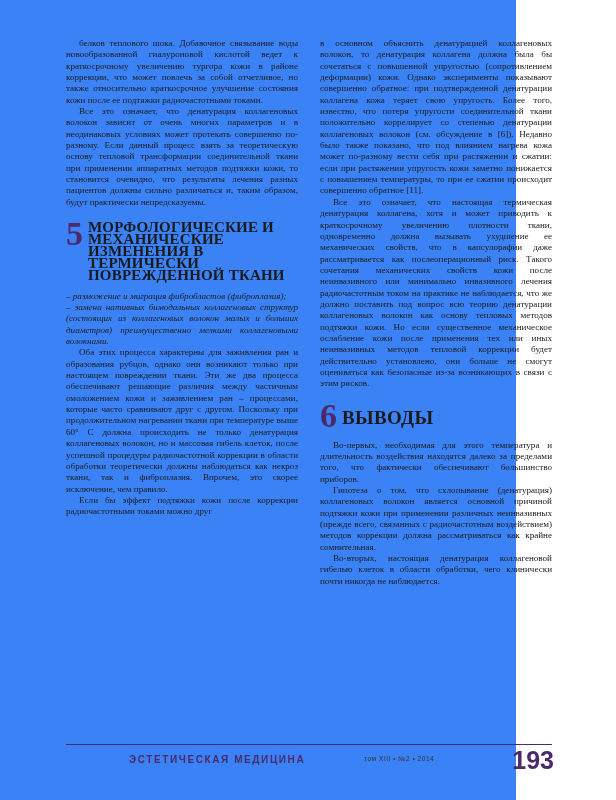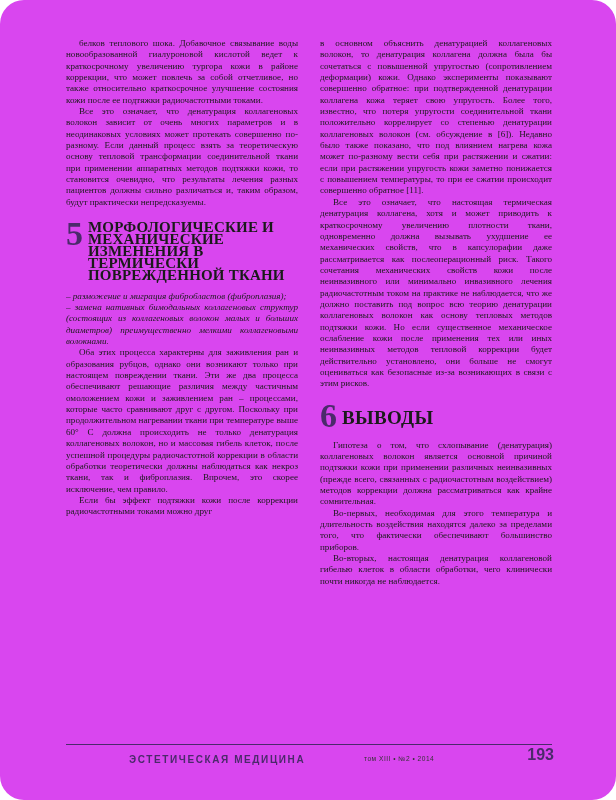--- a/index.html
+++ b/index.html
@@ -11,24 +11,23 @@
     width: 616px;
     height: 800px;
     font-family: "Liberation Serif", serif;
     color: #1a1a1a;
     position: relative;
     overflow: hidden;
   }
   .page {
     position: absolute;
     left: 0; top: 0;
-    width: 616px;
+    width: 516px;
     height: 800px;
-    background: #d946ef;
-    border-radius: 24px;
+    background: #3b82f6;
   }
   .columns {
     position: absolute;
     left: 66px;
     top: 38px;
     width: 486px;
     height: 700px;
     display: flex;
     gap: 22px;
   }
@@ -120,21 +119,21 @@
     font-size: 6.6px;
     letter-spacing: 0.5px;
     color: #333;
   }
   .footer-page {
     position: absolute;
     right: 62px;
     top: 8px;
     font-family: "Liberation Sans", sans-serif;
     font-weight: bold;
-    font-size: 16px;
+    font-size: 25px;
     color: #4b2a6b;
   }
 </style>
 </head>
 <body>
 
 <div class="page">
 
   <div class="columns">
 
@@ -161,22 +160,22 @@
     <div class="col">
 
       <p class="noind">в основном объяснить денатурацией коллагеновых волокон, то денатурация коллагена должна была бы сочетаться с повышенной упругостью (сопротивлением деформации) кожи. Однако эксперименты показывают совершенно обратное: при подтвержденной денатурации коллагена кожа теряет свою упругость. Более того, известно, что потеря упругости соединительной ткани положительно коррелирует со степенью денатурации коллагеновых волокон (см. обсуждение в [6]). Недавно было также показано, что под влиянием нагрева кожа может по-разному вести себя при растяжении и сжатии: если при растяжении упругость кожи заметно понижается с повышением температуры, то при ее сжатии происходит совершенно обратное [11].</p>
       <p>Все это означает, что настоящая термическая денатурация коллагена, хотя и может приводить к краткосрочному увеличению плотности ткани, одновременно должна вызывать ухудшение ее механических свойств, что в капсулорафии даже рассматривается как послеоперационный риск. Такого сочетания механических свойств кожи после неинвазивного или минимально инвазивного лечения радиочастотным током на практике не наблюдается, что же должно поставить под вопрос всю теорию денатурации коллагеновых волокон как основу тепловых методов подтяжки кожи. Но если существенное механическое ослабление кожи после применения тех или иных неинвазивных методов тепловой коррекции будет действительно установлено, они больше не смогут оцениваться как безопасные из-за возникающих в связи с этим рисков.</p>
 
       <div class="sec-head">
         <div class="sec-num">6</div>
         <div class="sec-title-2">ВЫВОДЫ</div>
       </div>
 
+      <p>Во-первых, необходимая для этого температура и длительность воздействия находятся далеко за пределами того, что фактически обеспечивают большинство приборов.</p>
       <p>Гипотеза о том, что схлопывание (денатурация) коллагеновых волокон является основной причиной подтяжки кожи при применении различных неинвазивных (прежде всего, связанных с радиочастотным воздействием) методов коррекции должна рассматриваться как крайне сомнительная.</p>
-      <p>Во-первых, необходимая для этого температура и длительность воздействия находятся далеко за пределами того, что фактически обеспечивают большинство приборов.</p>
       <p>Во-вторых, настоящая денатурация коллагеновой гибелью клеток в области обработки, чего клинически почти никогда не наблюдается.</p>
 
     </div>
 
   </div>
 
   <div class="footer">
     <div class="footer-rule"></div>
     <div class="footer-journal">ЭСТЕТИЧЕСКАЯ МЕДИЦИНА</div>
     <div class="footer-issue">том XIII • №2 • 2014</div>

